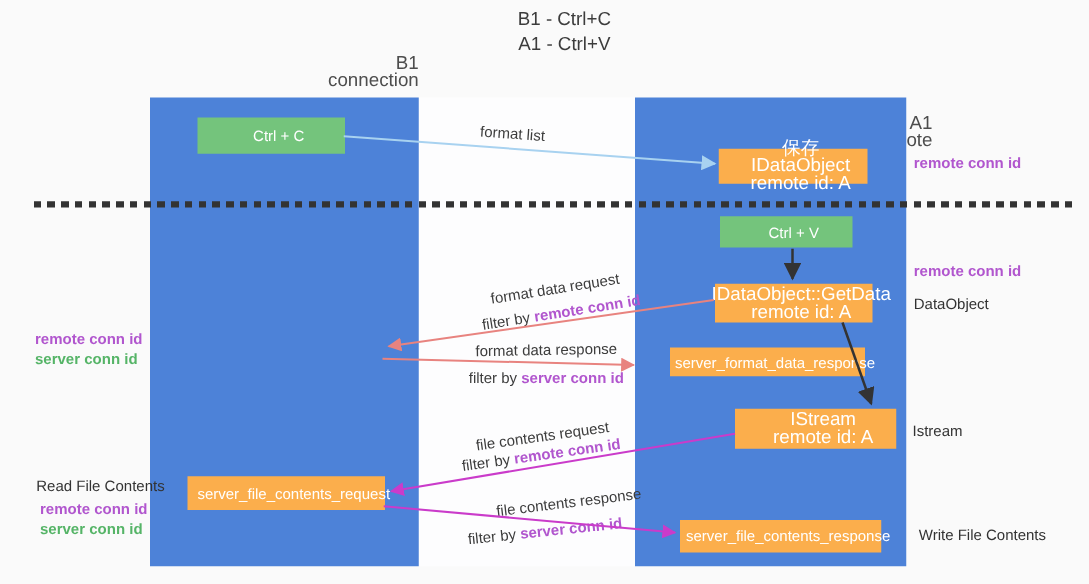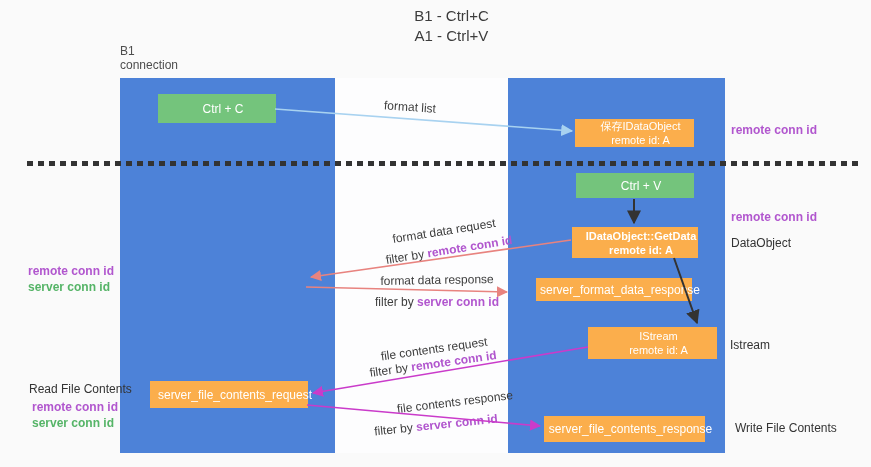--- a/index.html
+++ b/index.html
@@ -18,40 +18,40 @@
     background:#fdfdfe;
   }
   .col{
     position:absolute;top:78px;height:375px;
     background:#4d82d8;
   }
   .col.left{left:120px;width:215px;}
   .col.right{left:508px;width:217px;}
   .colhead{
     position:absolute;top:44px;width:215px;
-    text-align:left;color:#4d4d4d;font-size:12px;line-height:14px;
+    text-align:right;color:#4d4d4d;font-size:15px;line-height:14px;
   }
   .title{
     position:absolute;left:0;top:6px;width:871px;
     text-align:center;color:#3c3c3c;font-size:15px;line-height:20px;margin-left:16px;
   }
   .divider{
     position:absolute;left:27px;top:161px;width:833px;height:5px;
     background:repeating-linear-gradient(90deg,#333 0 6px,transparent 6px 11px);
   }
   .node{
     position:absolute;display:flex;flex-direction:column;
     align-items:center;justify-content:center;
     color:#fff;text-align:center;line-height:14px;
     box-sizing:border-box;
     padding-left:12px;
   }
   .node.green{background:#74c47c;font-size:12px;}
   .node.orange{background:#fbae4c;font-size:12px;}
-  .node.small{font-size:11px;}
+  .node.small{font-size:15px;}
   .lbl{
     position:absolute;white-space:nowrap;font-size:12px;color:#3d3d3d;
     transform:translate(-50%,-50%) rotate(var(--r,0deg));
   }
   .sidelbl{
     position:absolute;white-space:nowrap;font-size:12px;color:#333;
     transform:translateY(-50%);
   }
   .purple{color:#b156ce;font-weight:bold;}
   .greentx{color:#55b467;font-weight:bold;}
@@ -111,25 +111,25 @@
 
   <div class="node green" style="left:158px;top:94px;width:118px;height:29px;">
     <span>Ctrl + C</span>
   </div>
 
   <div class="node orange small" style="left:575px;top:119px;width:119px;height:28px;">
     <span>保存IDataObject</span>
     <span>remote id: A</span>
   </div>
 
-  <div class="node green" style="left:576px;top:173px;width:118px;height:25px;">
+  <div class="node green" style="left:576px;top:173px;width:106px;height:25px;">
     <span>Ctrl + V</span>
   </div>
 
-  <div class="node orange small" style="left:572px;top:227px;width:126px;height:31px;font-weight:bold;">
+  <div class="node orange small" style="left:572px;top:227px;width:126px;height:31px;">
     <span>IDataObject::GetData</span>
     <span>remote id: A</span>
   </div>
 
 
   <div class="node orange" style="left:536px;top:278px;width:156px;height:23px;">
     <span>server_format_data_response</span>
   </div>
 
   <div class="node orange small" style="left:588px;top:327px;width:129px;height:32px;">

